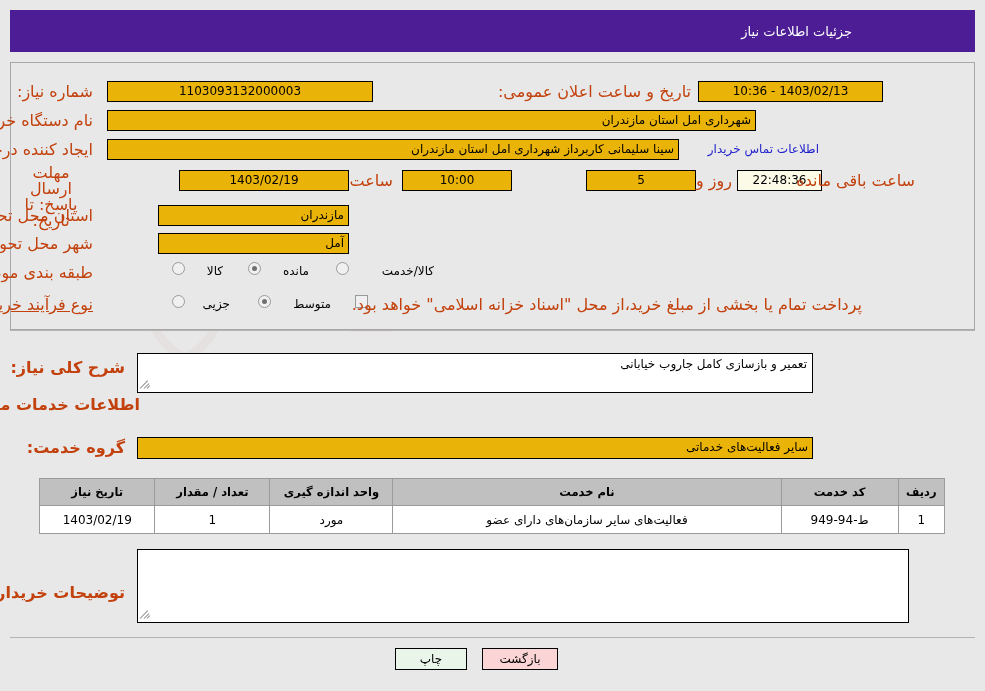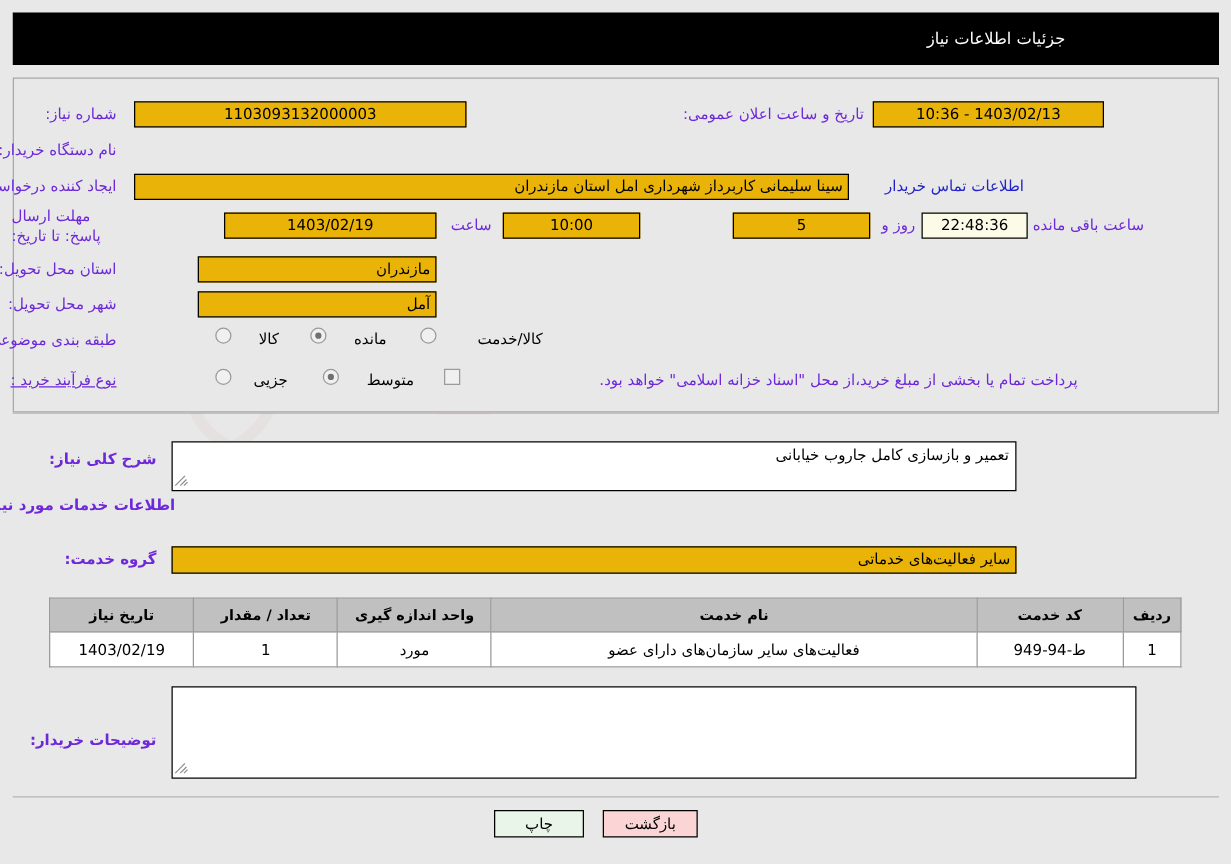--- a/index.html
+++ b/index.html
@@ -16,21 +16,21 @@
     overflow: hidden;
     direction: rtl;
   }
 
   
   .header-bar {
     position: absolute;
     top: 10px; right: 10px;
     width: 965px;
     height: 42px;
-    background: #000000;
+    background: #4c1d95;
     box-sizing: border-box;
     display: flex;
     align-items: center;
     justify-content: flex-start;
     padding-right: 0;
   }
   .header-title {
     color: #ffffff;
     font-size: 13px;
     padding-right: 123px;
@@ -62,24 +62,24 @@
     width: 965px;
     height: 0;
     border-top: 1px solid #b4b4b4;
   }
   #div-1 { top: 330px; }
   #div-2 { top: 637px; }
 
   
   .lbl {
     position: absolute;
-    font-size: 12px;
-    color: #6d28d9;
+    font-size: 16px;
+    color: #c2410c;
     white-space: nowrap;
-    text-align: left;
+    text-align: center;
     line-height: 15px;
   }
   .lbl-bold { font-weight: bold; }
   .link {
     position: absolute;
     font-size: 12px;
     color: #2222cc;
     white-space: nowrap;
     cursor: pointer;
   }
@@ -223,20 +223,21 @@
 
   <div class="panel" id="panel-top"></div>
 
   <div class="lbl" style="top:84px; right:892px;">شماره نیاز:</div>
   <div class="fld center" style="top:81px; right:612px; width:266px;">1103093132000003</div>
 
   <div class="lbl" style="top:84px; right:294px;">تاریخ و ساعت اعلان عمومی:</div>
   <div class="fld center" style="top:81px; right:102px; width:185px;">1403/02/13 - 10:36</div>
 
   <div class="lbl" style="top:113px; right:892px;">نام دستگاه خریدار:</div>
+  <div class="fld right" style="top:110px; right:229px; width:649px;">شهرداری امل استان مازندران</div>
 
   <div class="lbl" style="top:142px; right:892px;">ایجاد کننده درخواست:</div>
   <div class="fld right" style="top:139px; right:306px; width:572px;">سینا سلیمانی کاربرداز شهرداری امل استان مازندران</div>
   <div class="link" style="top:142px; right:166px;text-align:center;">اطلاعات تماس خریدار</div>
 
   <div class="lbl" style="top:165px; right:892px; width:84px; white-space:normal; line-height:16px;">مهلت ارسال پاسخ: تا تاریخ:</div>
   <div class="fld center" style="top:170px; right:636px; width:170px;">1403/02/19</div>
   <div class="lbl" style="top:173px; right:592px;">ساعت</div>
   <div class="fld center" style="top:170px; right:473px; width:110px;">10:00</div>
   <div class="fld center" style="top:170px; right:289px; width:110px;">5</div>

